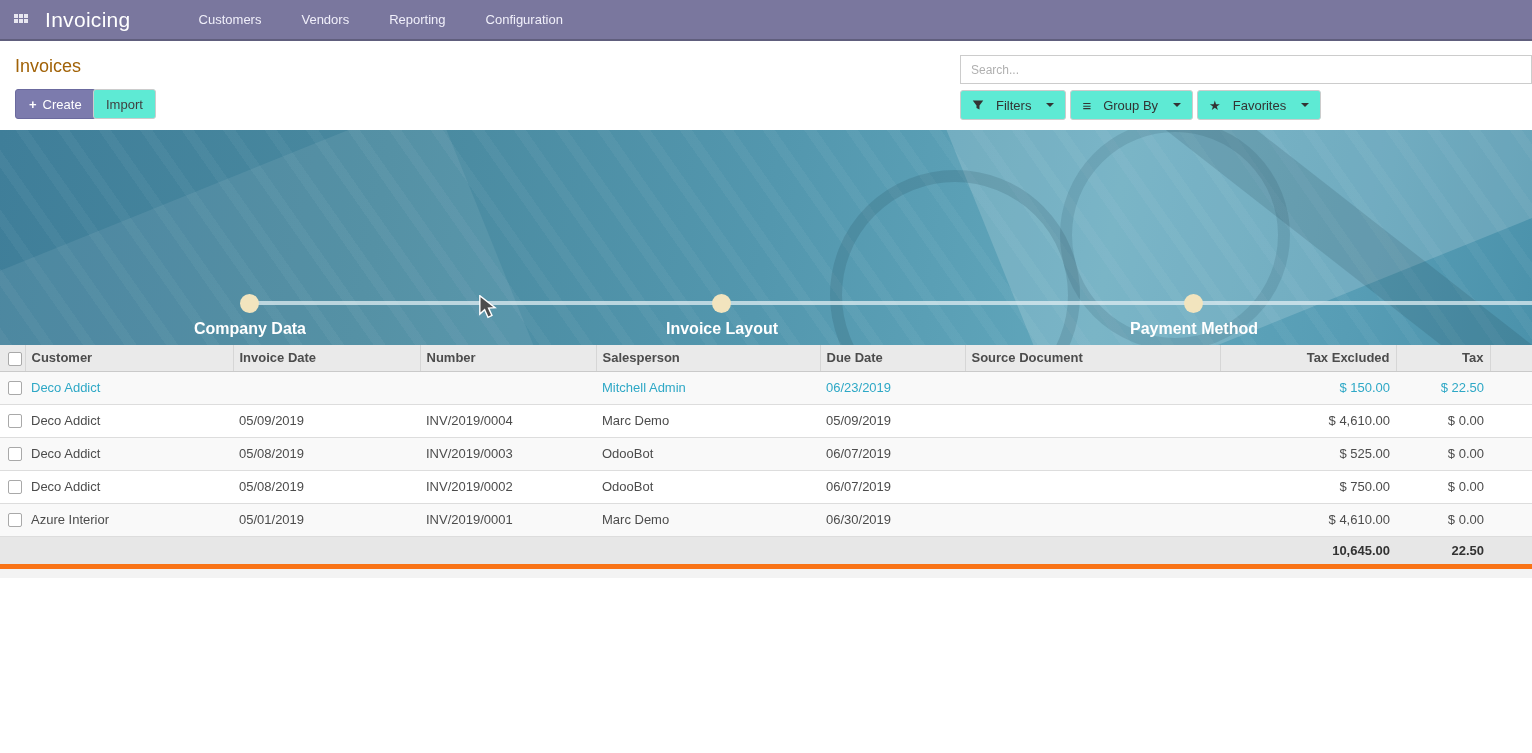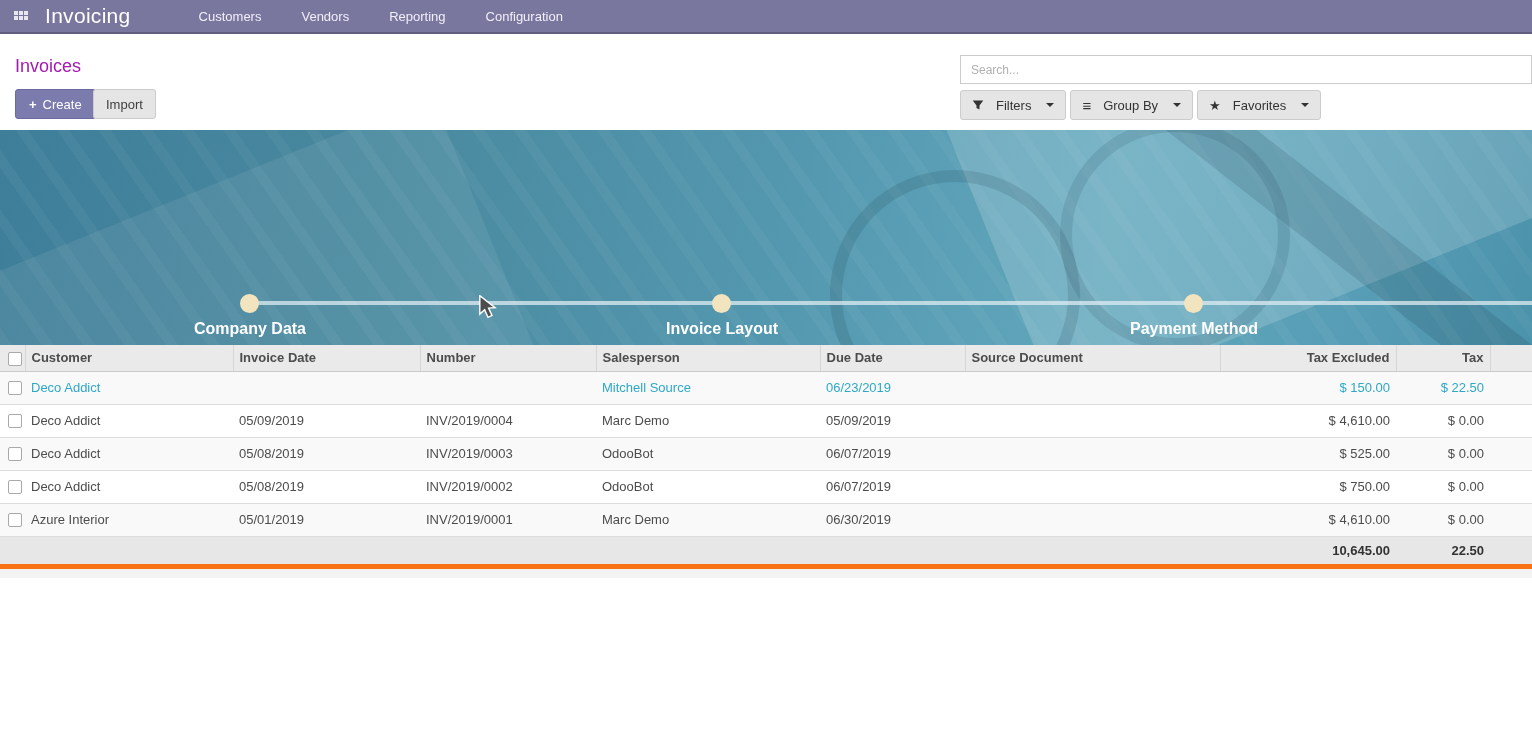--- a/index.html
+++ b/index.html
@@ -1,34 +1,34 @@
 <!DOCTYPE html>
 <html><head>
 <meta charset="utf-8">
 <style>
   * { margin:0; padding:0; box-sizing:border-box; }
   html,body { width:1532px; height:753px; background:#fff; overflow:hidden; }
   body { font-family:"Liberation Sans", sans-serif; color:#4c4c4c; position:relative; }
 
   
-  .navbar { position:absolute; left:0; top:0; width:1532px; height:34px;
+  .navbar { position:absolute; left:0; top:0; width:1532px; height:41px;
             background:#7a779e; border-bottom:2px solid #605e7d;
             display:flex; align-items:center; }
   .apps-icon { width:15px; height:11px; margin:0 0 0 14px;
                display:grid; grid-template-columns:repeat(3,4px); grid-template-rows:repeat(2,4px); gap:1px; cursor:pointer;}
   .apps-icon span { background:#e8e7f0; }
   .app-title { color:#fff; font-size:21px; font-weight:400; margin-left:16px; letter-spacing:.3px; }
   .nav-menu { display:flex; margin-left:56px; gap:16px; }
   .nav-menu .nav-item { color:#f0effa; font-size:13px; padding:6px 12px; cursor:pointer; }
 
   
   .control { position:absolute; left:0; top:43px; width:1532px; height:87px; background:#fff; }
-  .breadcrumb { position:absolute; left:15px; top:13px; font-size:18px; color:#a21caf; }
+  .breadcrumb { position:absolute; left:15px; top:13px; font-size:18px; color:#a16207; }
   .btn { display:inline-flex; align-items:center; justify-content:center;
-         font-size:13px; border-radius:3px; cursor:pointer; border:1px solid #ccc; background:#e5e5e5; color:#404040; }
+         font-size:13px; border-radius:3px; cursor:pointer; border:1px solid #ccc; background:#5eead4; color:#404040; }
   .btn-create { position:absolute; left:15px; top:46px; height:30px; padding:0 13px;
                 background:#7c7bad; border-color:#6b6a9e; color:#fff; }
   .btn-create .plus { font-weight:bold; margin-right:6px; font-size:13px; }
   .btn-import { position:absolute; left:93px; top:46px; height:30px; padding:0 12px; }
   .search-box { position:absolute; left:960px; top:12px; width:572px; height:29px;
                 border:1px solid #ccc; font-size:12px; padding:0 10px; color:#4c4c4c;
                 font-family:"Liberation Sans", sans-serif; outline:none; }
   .search-box::placeholder { color:#b0b0b0; }
   .filter-bar { position:absolute; left:960px; top:47px; display:flex; gap:4px; }
   .filter-btn { height:30px; padding:0 11px; gap:12px; display:inline-flex; align-items:center; font-size:13px; color:#333; }
@@ -187,21 +187,21 @@
         <th class="num">Tax</th>
         <th></th>
       </tr>
     </thead>
     <tbody>
       <tr class="draft">
         <td><span class="cb"></span></td>
         <td>Deco Addict</td>
         <td></td>
         <td></td>
-        <td>Mitchell Source</td>
+        <td>Mitchell Admin</td>
         <td>06/23/2019</td>
         <td></td>
         <td class="num">$ 150.00</td>
         <td class="num">$ 22.50</td>
         <td></td>
       </tr>
       <tr>
         <td><span class="cb"></span></td>
         <td>Deco Addict</td>
         <td>05/09/2019</td>

